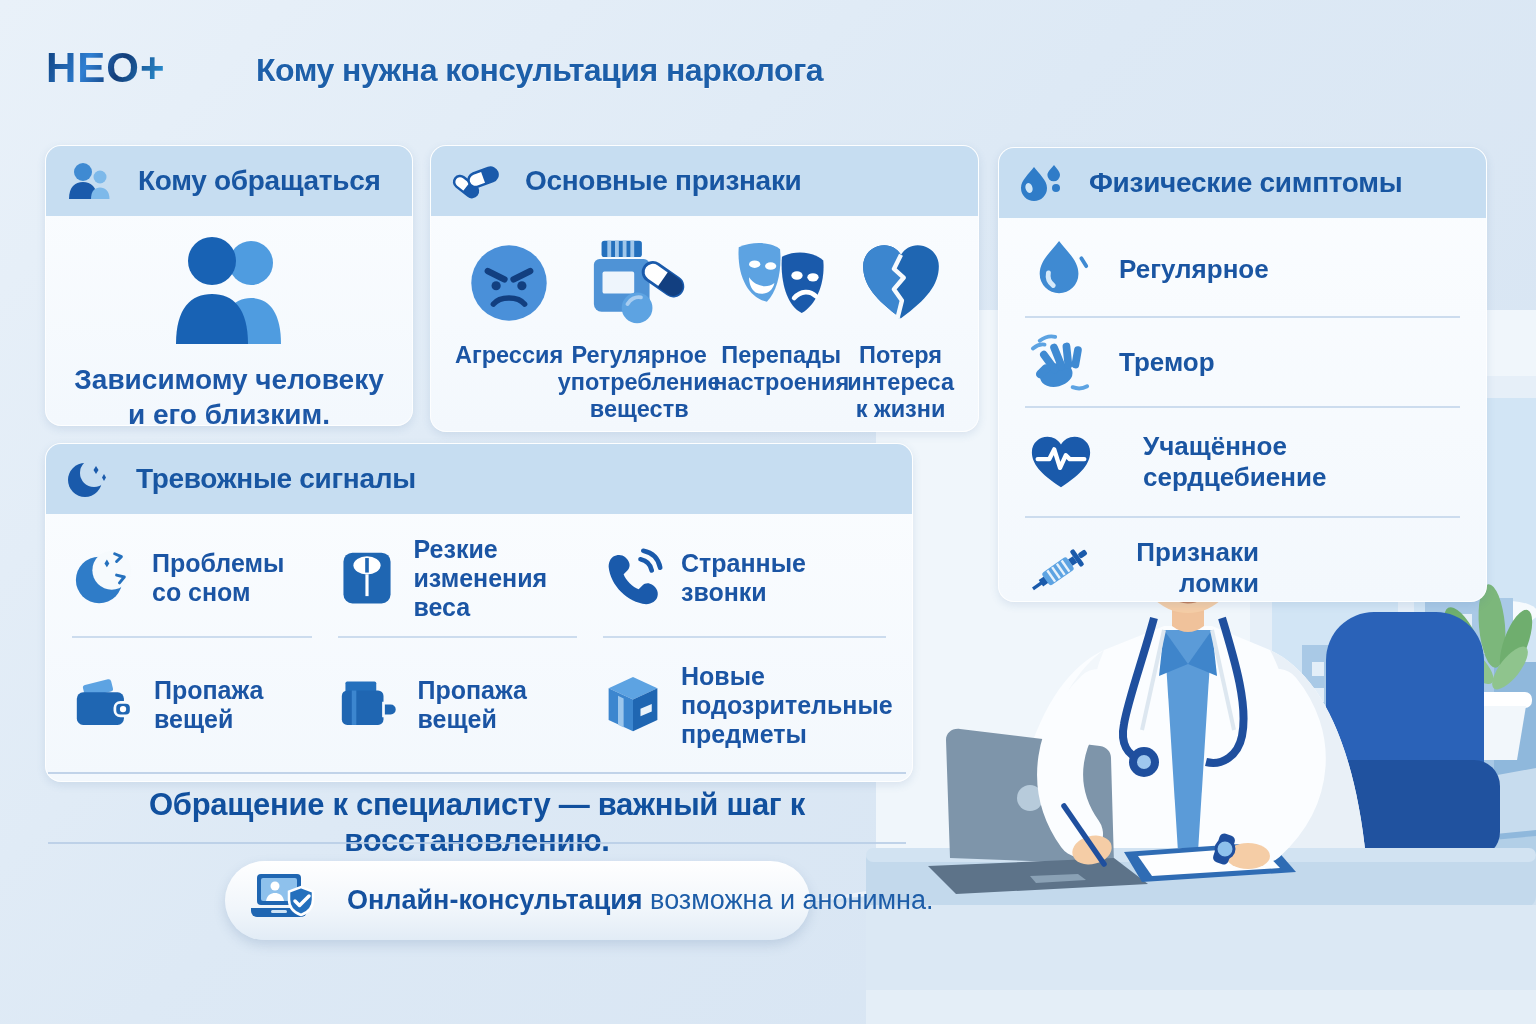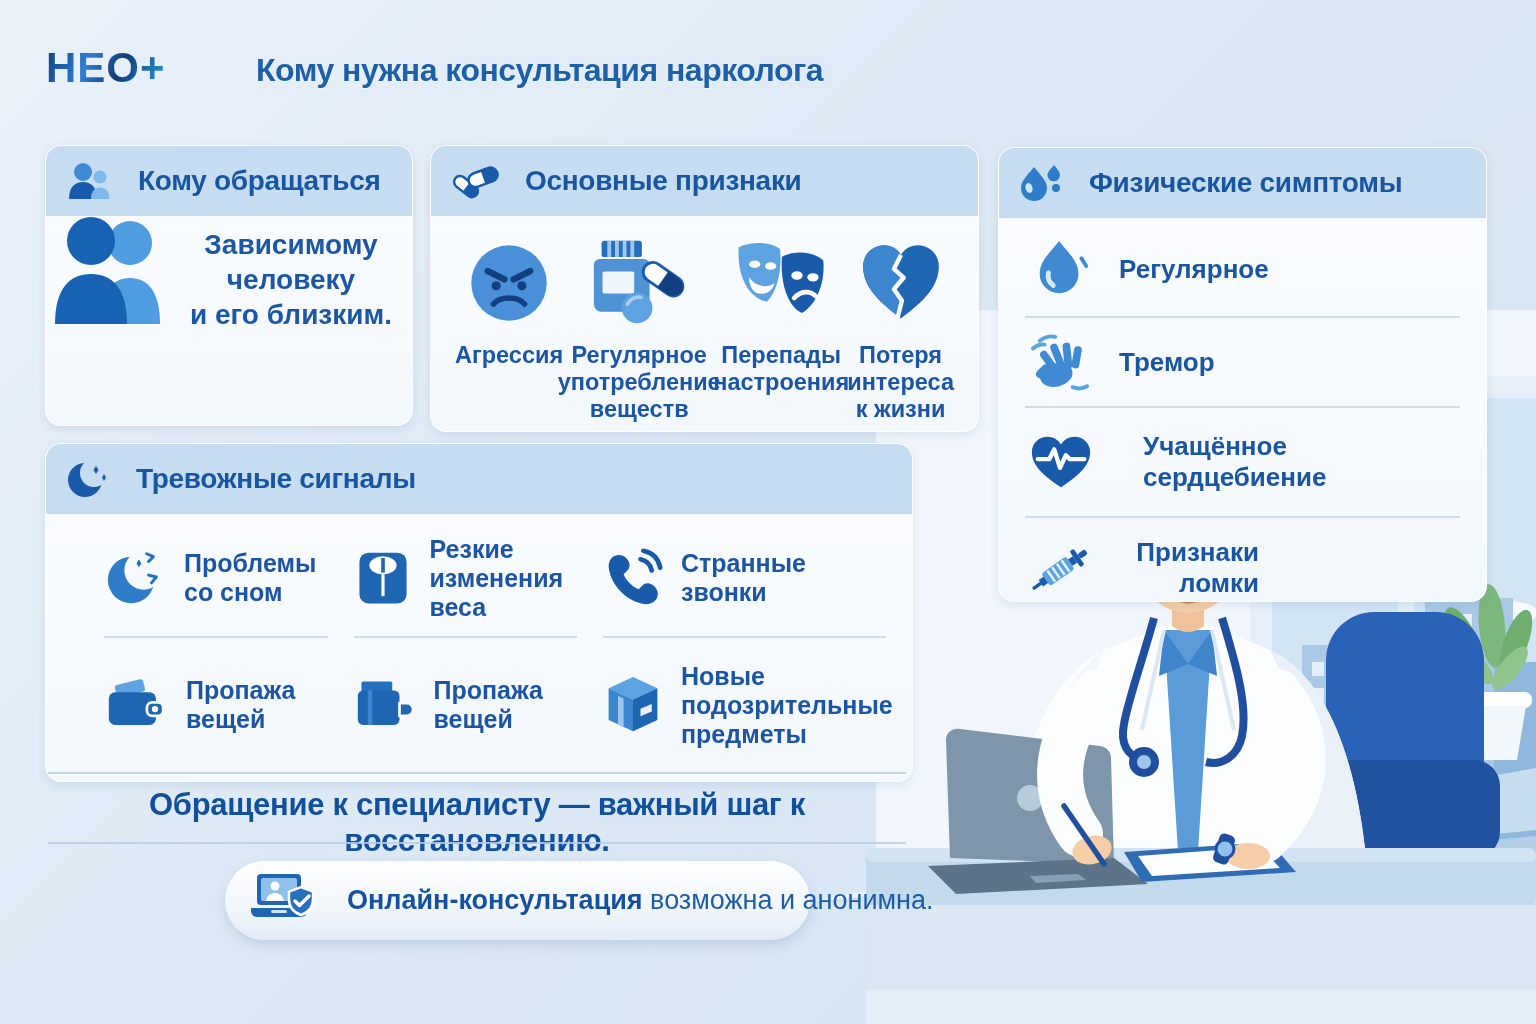--- a/index.html
+++ b/index.html
@@ -32,38 +32,38 @@
     padding:0 20px; height:70px;
   }
   .card-header h2 { margin:11px; font-size:28px; font-weight:bold; color:#1856a2; letter-spacing:-0.3px; }
   .hicon { display:inline-flex; flex:0 0 auto; }
 
   #card-who      { left:45px;  top:145px; width:368px; height:281px; }
   #card-signs    { left:430px; top:145px; width:549px; height:287px; }
   #card-physical { left:998px; top:147px; width:489px; height:455px; }
   #card-alarms   { left:45px;  top:443px; width:868px; height:339px; }
 
-  .who-body { display:flex; flex-direction:row; align-items:center; }
+  .who-body { display:flex; flex-direction:column; align-items:center; padding-top:20px; }
   .who-text { margin:10px 0 0; font-size:28px; font-weight:bold; color:#1c57a6; text-align:center; line-height:1.25; }
 
   .signs-body { display:flex; justify-content:space-between; padding:16px 24px 0; }
   .sign-col { display:flex; flex-direction:column; align-items:center; text-align:center; }
   .sign-col .icon { height:102px; display:flex; align-items:center; justify-content:center; }
   .sign-col p { margin:8px 0 0; font-size:23.5px; font-weight:bold; color:#1b55a4; line-height:1.14; }
   .sc1 { width:152px; } .sc2 { width:110px; } .sc3 { width:132px; } .sc4 { width:112px; }
 
   .phys-body { padding:4px 26px 0; }
   .phys-row { display:flex; align-items:center; gap:22px; border-bottom:2px solid #ccdcee; }
   .phys-row:last-child { border-bottom:none;text-align:right; }
   .phys-row .icon { width:72px; display:flex; justify-content:center; flex:0 0 auto; }
   .phys-row p { margin:0; font-size:26px; font-weight:bold; color:#1a55a2; line-height:1.18; }
   .pr1 { height:94px; } .pr2 { height:88px; } .pr3 { height:108px; } .pr4 { height:100px; }
   .pr3 p { max-width:190px;margin-left:24px; } .pr4 p { max-width:140px; }
 
-  .alarms-body { display:grid; grid-template-columns:1fr 1fr 1fr; column-gap:26px; padding:6px 26px 0;margin-left:32px; }
+  .alarms-body { display:grid; grid-template-columns:1fr 1fr 1fr; column-gap:26px; padding:6px 26px 0; }
   .alarm-cell { display:flex; align-items:center; gap:18px; }
   .alarm-cell p { margin:0; font-size:25px; font-weight:bold; color:#1b55a4; line-height:1.16; }
   .alarm-cell .icon { flex:0 0 auto; display:flex; }
   .row1 { height:116px; border-bottom:2px solid #ccdcee; }
   .row2 { min-height:134px; }
   .ac2 p { max-width:190px; } .ac6 p { max-width:205px; }
 
   
   .divider { position:absolute; left:48px; width:858px; height:2px; background:#b7cde5; opacity:.85; }
   #div1 { top:772px; } #div2 { top:842px; }

